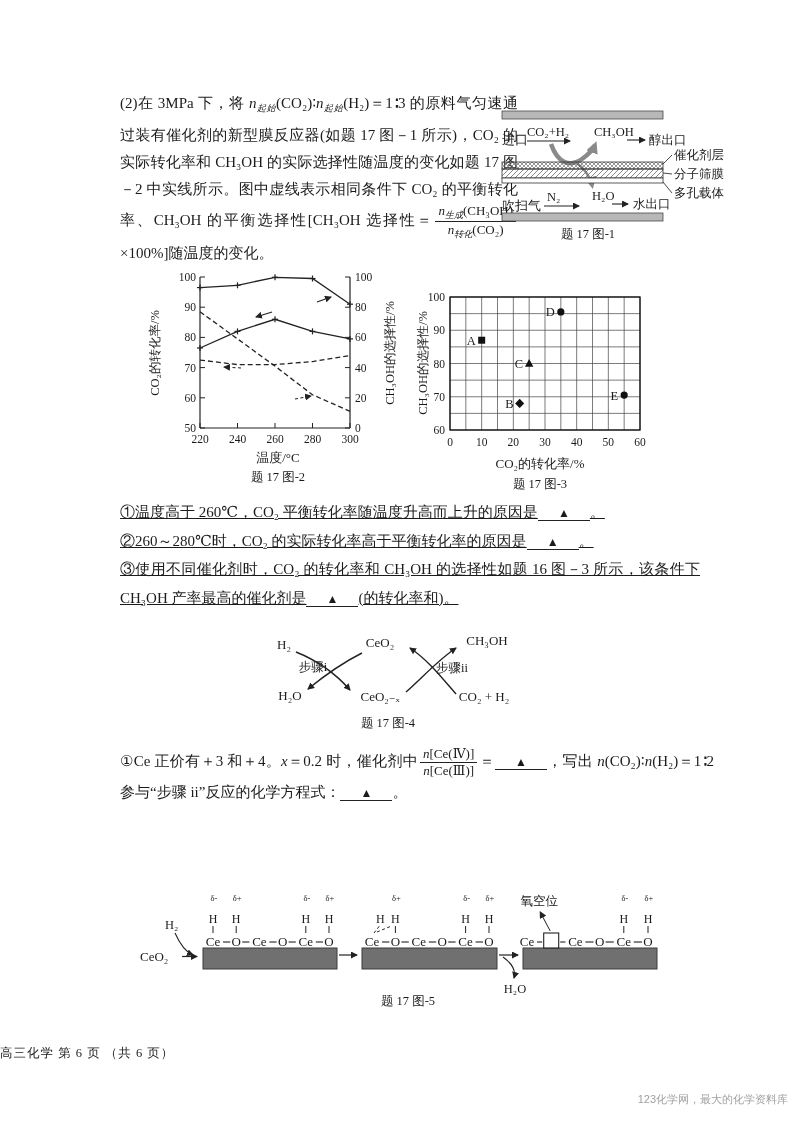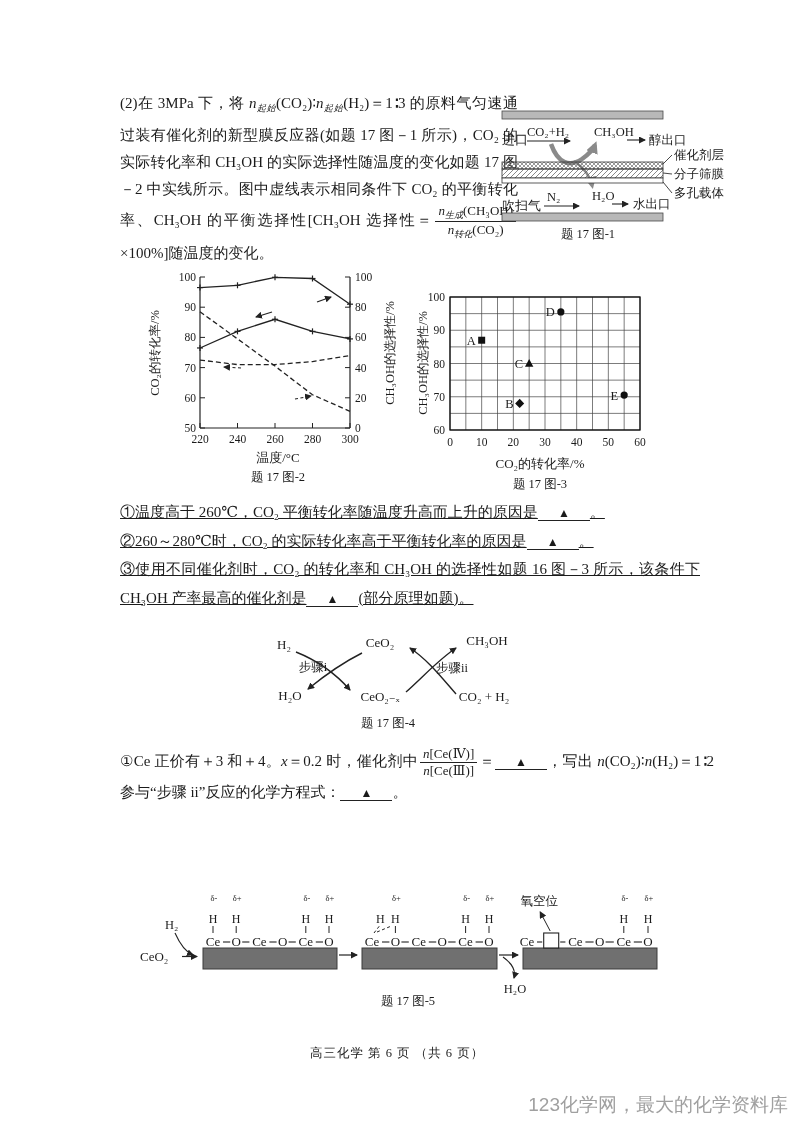--- a/index.html
+++ b/index.html
@@ -7,22 +7,22 @@
         font-family:"Liberation Serif","DejaVu Serif",serif;color:#1b1b1b;}
   .txt{position:absolute;font-size:15px;line-height:27px;text-align:justify;}
   .seg-sub{font-size:9px;vertical-align:-3px;font-style:italic;}
   .seg-i{font-style:italic;}
   .seg-blank{display:inline-block;min-width:18px;text-align:center;border-bottom:1.4px solid #222;
              padding:0 17px 1px;line-height:1;font-size:12px;}
   .frac{display:inline-block;vertical-align:middle;text-align:center;font-size:13px;line-height:1.2;margin:0 2px;}
   .fr-n{display:block;border-bottom:1.2px solid #222;padding:0 3px;text-align:center;}
   .fr-d{display:block;padding:0 3px;}
   svg text{fill:#1b1b1b;font-family:"Liberation Serif","DejaVu Serif",serif;}
-  .footer{position:absolute;left:0;right:0;top:1045px;text-align:center;font-size:12.5px;letter-spacing:1px;}
-  .watermark{position:absolute;right:6px;top:1092px;font-size:19px;color:#a0a0a0;
+  .footer{position:absolute;left:0;right:0;top:1045px;font-size:12.5px;letter-spacing:1px;}
+  .watermark{position:absolute;right:6px;top:1092px;font-size:11px;color:#a0a0a0;
              font-family:"Liberation Sans","DejaVu Sans",sans-serif;}
 </style>
 </head>
 <body>
 
 <svg width="0" height="0" style="position:absolute">
   <defs>
     <marker id="arr" markerWidth="7" markerHeight="7" refX="6" refY="3.5" orient="auto" markerUnits="userSpaceOnUse">
       <path d="M0,0 L7,3.5 L0,7 Z" fill="#222"></path>
     </marker>
@@ -195,21 +195,21 @@
       <circle cx="209.16666666666666" cy="125.0875" r="3.6" fill="#111"></circle>
       <text x="203.16666666666666" y="129.5875" text-anchor="end" font-size="12.5">E</text>
       <text x="125" y="198" text-anchor="middle" font-size="13">CO₂的转化率/%</text>
       <text x="125" y="218" text-anchor="middle" font-size="12.5">题 17 图-3</text>
       <text x="12" y="93" text-anchor="middle" font-size="12.5" transform="rotate(-90,12,93)">CH₃OH的选择性/%</text>
     </svg>
 
   <div class="txt" style="left:120px;top:498px;width:580px;line-height:28.5px;text-decoration:underline;">
     <div><span>①温度高于 260℃，CO₂ 平衡转化率随温度升高而上升的原因是</span><span class="seg-blank">▲</span><span>。</span></div>
     <div><span>②260～280℃时，CO₂ 的实际转化率高于平衡转化率的原因是</span><span class="seg-blank">▲</span><span>。</span></div>
-    <div><span>③使用不同催化剂时，CO₂ 的转化率和 CH₃OH 的选择性如题 16 图－3 所示，该条件下CH₃OH 产率最高的催化剂是</span><span class="seg-blank">▲</span><span>(部分原理如题)。</span></div>
+    <div><span>③使用不同催化剂时，CO₂ 的转化率和 CH₃OH 的选择性如题 16 图－3 所示，该条件下CH₃OH 产率最高的催化剂是</span><span class="seg-blank">▲</span><span>(的转化率和)。</span></div>
   </div>
 
   <svg style="position:absolute;left:250px;top:628px;" width="310" height="110">
     <text x="34" y="21" font-size="13" text-anchor="middle">H₂</text>
     <text x="130" y="19" font-size="13" text-anchor="middle">CeO₂</text>
     <text x="237" y="17" font-size="13" text-anchor="middle">CH₃OH</text>
     <text x="63" y="43" font-size="12.5" text-anchor="middle">步骤i</text>
     <text x="202" y="44" font-size="12.5" text-anchor="middle">步骤ii</text>
     <text x="40" y="72" font-size="13" text-anchor="middle">H₂O</text>
     <text x="130" y="73" font-size="13" text-anchor="middle">CeO₂₋ₓ</text>

